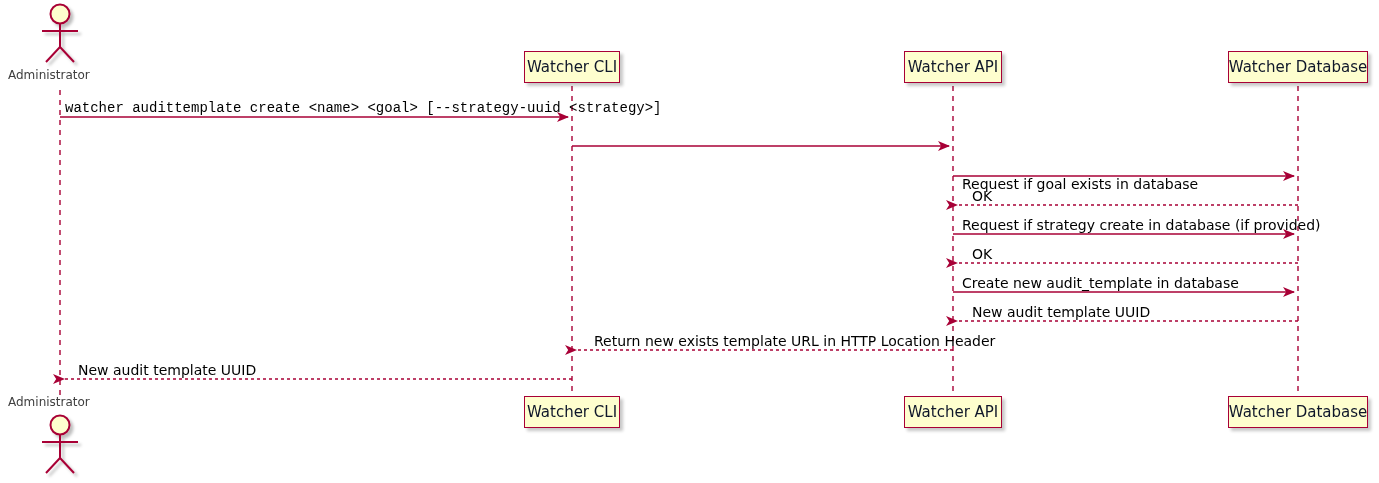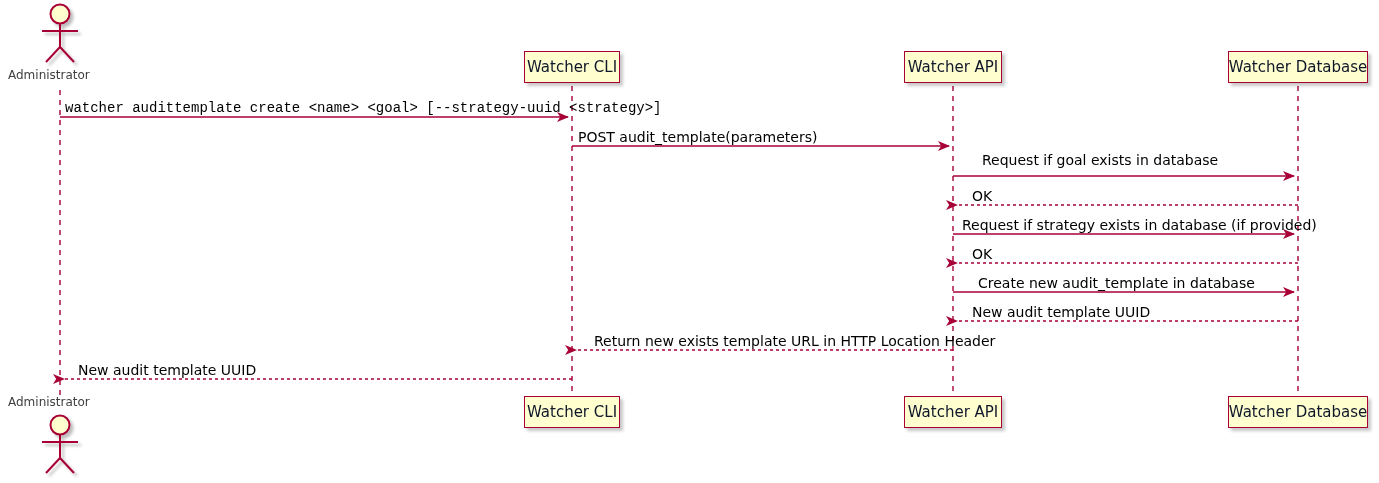--- a/index.html
+++ b/index.html
@@ -137,31 +137,30 @@
   <div class="participant-box" style="left:904px; top:396px; width:98px; height:32px;">
     <span>Watcher API</span>
   </div>
 
   <div class="participant-box" style="left:1228px; top:396px; width:140px; height:32px;">
     <span>Watcher Database</span>
   </div>
 
   <div class="msg-label" style="left:65px; top:100px;font-family:Liberation Mono, monospace;">watcher audittemplate create &lt;name&gt; &lt;goal&gt; [--strategy-uuid &lt;strategy&gt;]</div>
 
-  <div class="msg-label" style="left:578px; top:129px;">POST audit_template(parameters)</div>
 
-  <div class="msg-label" style="left:962px; top:152px;margin-left:20px;">Request if goal exists in database</div>
+  <div class="msg-label" style="left:962px; top:176px;">Request if goal exists in database</div>
 
   <div class="msg-label" style="left:972px; top:188px;">OK</div>
 
-  <div class="msg-label" style="left:962px; top:217px;">Request if strategy exists in database (if provided)</div>
+  <div class="msg-label" style="left:962px; top:217px;">Request if strategy create in database (if provided)</div>
 
   <div class="msg-label" style="left:972px; top:246px;">OK</div>
 
-  <div class="msg-label" style="left:962px; top:275px;margin-left:16px;">Create new audit_template in database</div>
+  <div class="msg-label" style="left:962px; top:275px;">Create new audit_template in database</div>
 
   <div class="msg-label" style="left:972px; top:304px;">New audit template UUID</div>
 
   <div class="msg-label" style="left:594px; top:333px;">Return new exists template URL in HTTP Location Header</div>
 
   <div class="msg-label" style="left:78px; top:362px;">New audit template UUID</div>
 
 </div>
 
 </body></html>

